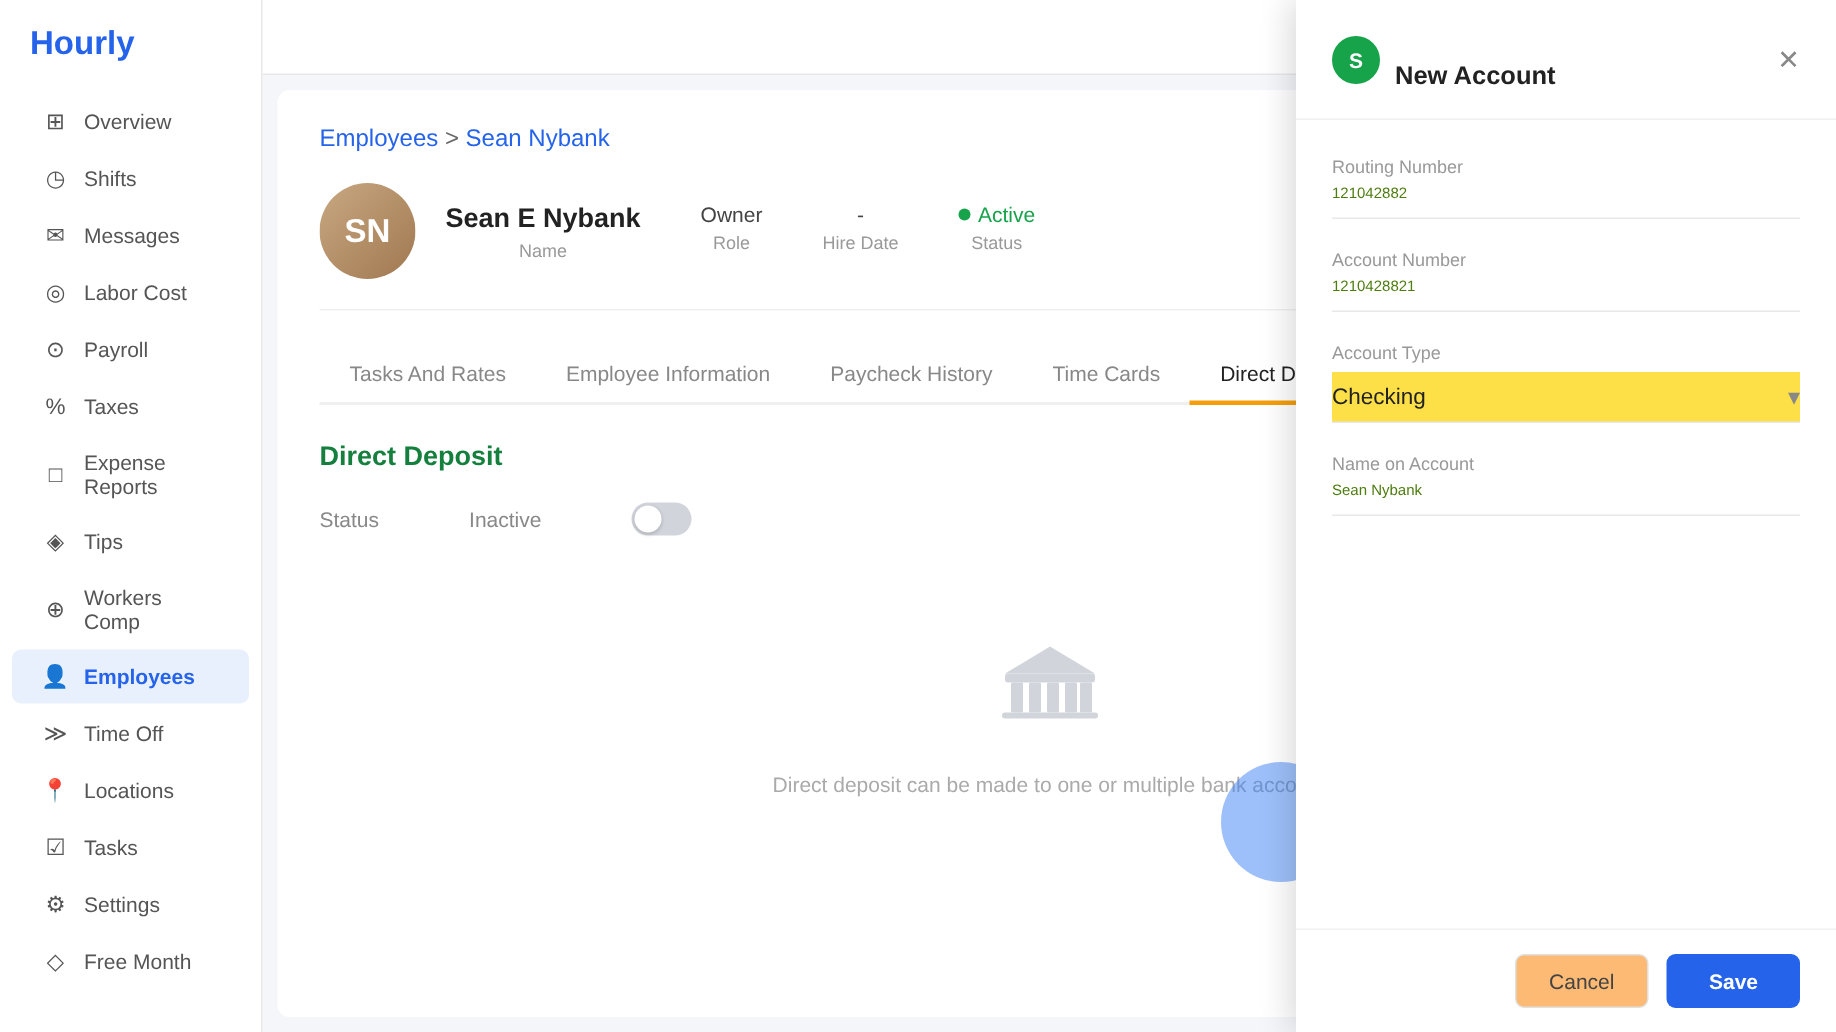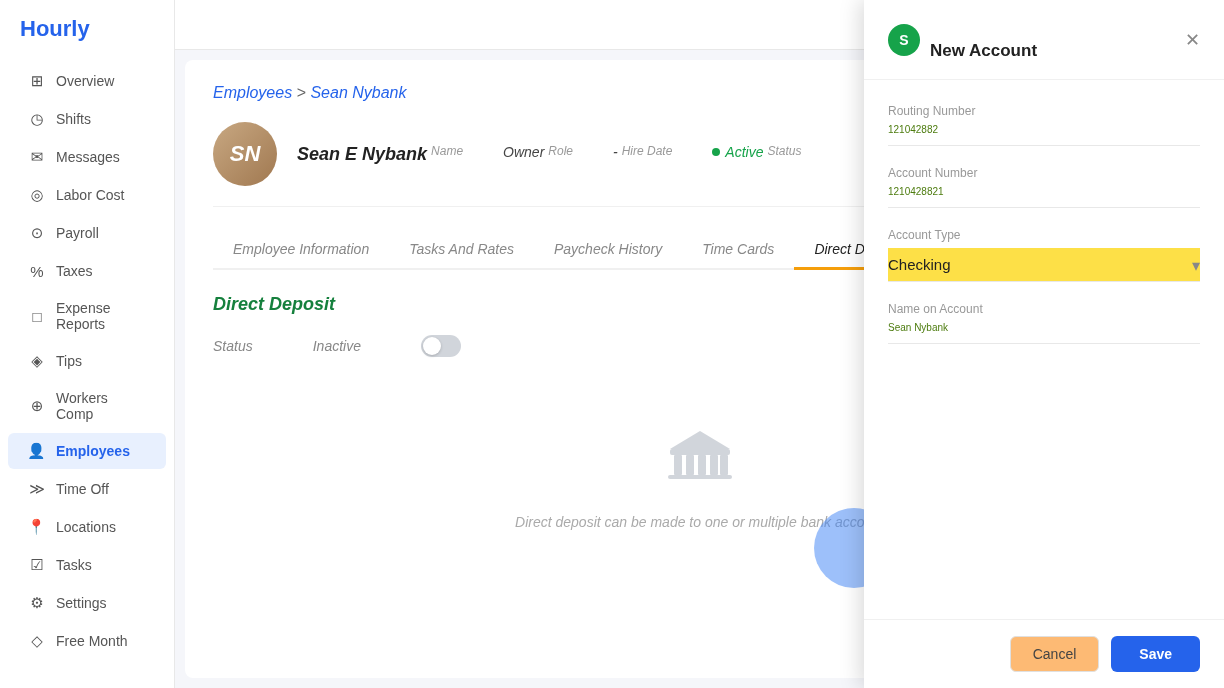--- a/index.html
+++ b/index.html
@@ -63,21 +63,20 @@
     .topbar-contact { font-size: 13px; color: #555; cursor: pointer; }
 
     
     .content {
       flex: 1;
       padding: 24px 28px;
       overflow-y: auto;
       background: #fff;
       margin: 10px;
       border-radius: 8px;
-      font-style: italic;
     }
     .breadcrumb {
       font-size: 16px;
       color: #666;
       margin-bottom: 20px;
     }
     .breadcrumb .current { color: #2563eb; font-weight: 500; }
 
     
     .employee-header {
@@ -94,21 +93,21 @@
       overflow: hidden;
       flex-shrink: 0;
     }
     .avatar-placeholder {
       width: 100%; height: 100%;
       background: linear-gradient(135deg, #c8a882, #a07850);
       display: flex; align-items: center; justify-content: center;
       font-size: 22px; color: #fff; font-weight: 600;
     }
     .employee-info { display: flex; gap: 40px; align-items: flex-start; }
-    .employee-field { display: flex; flex-direction: row; gap: 4px; }
+    .employee-field { display: flex; flex-direction: column; gap: 4px; align-items: center; }
     .employee-name { font-size: 18px; font-weight: 700; color: #222; }
     .employee-label { font-size: 12px; color: #999; }
     .employee-value { font-size: 14px; color: #444; }
     .status-active { display: flex; align-items: center; gap: 5px; color: #16a34a; font-size: 14px; font-weight: 500; }
     .status-dot { width: 8px; height: 8px; border-radius: 50%; background: #16a34a; }
 
     
     .tabs {
       display: flex;
       gap: 0;
@@ -321,22 +320,22 @@
           <span class="status-active">
             <span class="status-dot"></span>
             <span>Active</span>
           </span>
           <span class="employee-label">Status</span>
         </div>
       </div>
     </div>
 
     <div class="tabs">
+      <div class="tab">Tasks And Rates</div>
       <div class="tab">Employee Information</div>
-      <div class="tab">Tasks And Rates</div>
       <div class="tab">Paycheck History</div>
       <div class="tab">Time Cards</div>
       <div class="tab active">Direct Dep...</div>
     </div>
 
     <div>
       <h2 class="section-title">Direct Deposit</h2>
       <div class="status-row">
         <span class="status-label">Status</span>
         <span class="inactive-badge">Inactive</span>

